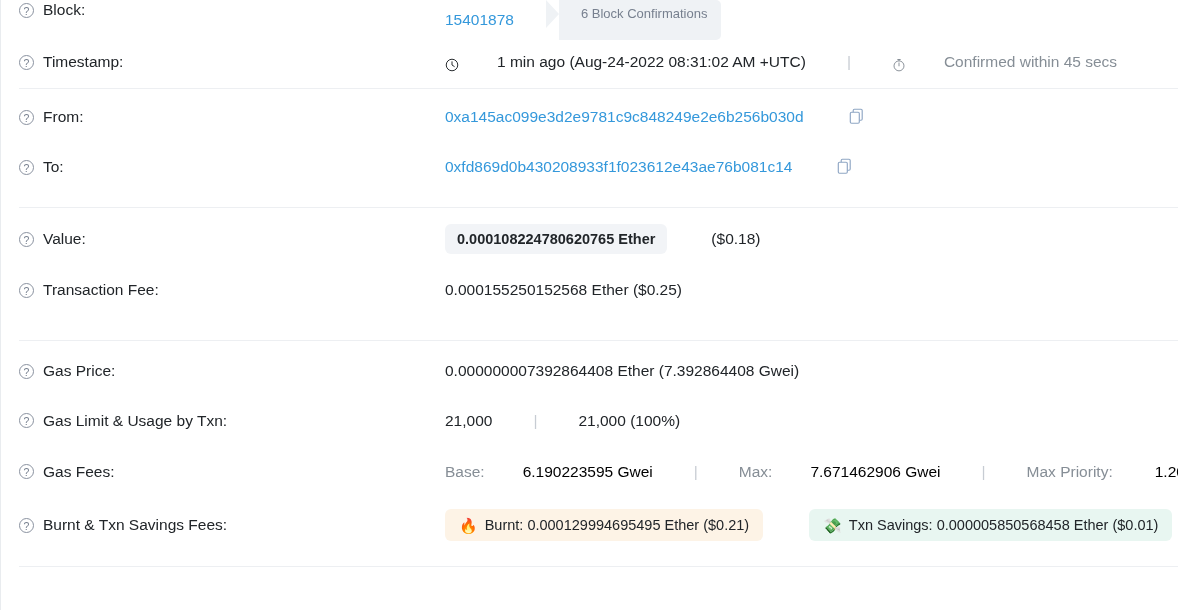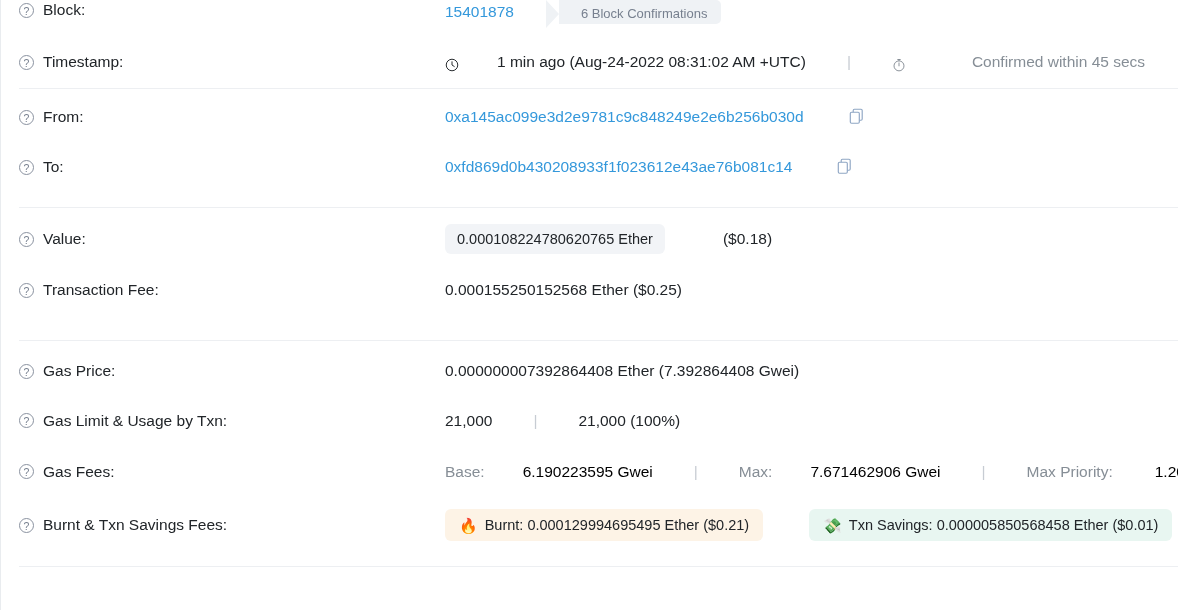--- a/index.html
+++ b/index.html
@@ -88,21 +88,21 @@
 
   
   .confirm-badge {
     position: relative;
     display: inline-block;
     margin-left: 13px;
     background: #eff2f5;
     color: #77808f;
     font-size: 13px;
     line-height: 28px;
-    height: 24px;
+    height: 40px;
     padding: 0 14px 0 22px;
     border-radius: 0 5px 5px 0;
     white-space: nowrap;
   }
   .confirm-badge::before {
     content: "";
     position: absolute;
     left: -13px;
     top: 0;
     width: 0;
@@ -121,35 +121,35 @@
     top: 2px;
   }
 
   .sep {
     color: #c7ccd3;
     margin: 0 9px;
   }
 
   .muted {
     color: #868e96;
-    margin-left: 28px;
   }
 
   .chip {
     display: inline-block;
     background: #f2f4f7;
     border-radius: 6px;
     padding: 5px 12px;
     font-size: 14.5px;
     line-height: 20px;
     color: #212529;
+    font-weight: bold;
   }
 
   .chip-after {
-    margin-left: 26px;
+    margin-left: 12px;
   }
 
   .pill {
     display: inline-flex;
     align-items: center;
     border-radius: 6px;
     padding: 6px 14px;
     font-size: 14.5px;
     line-height: 20px;
   }

